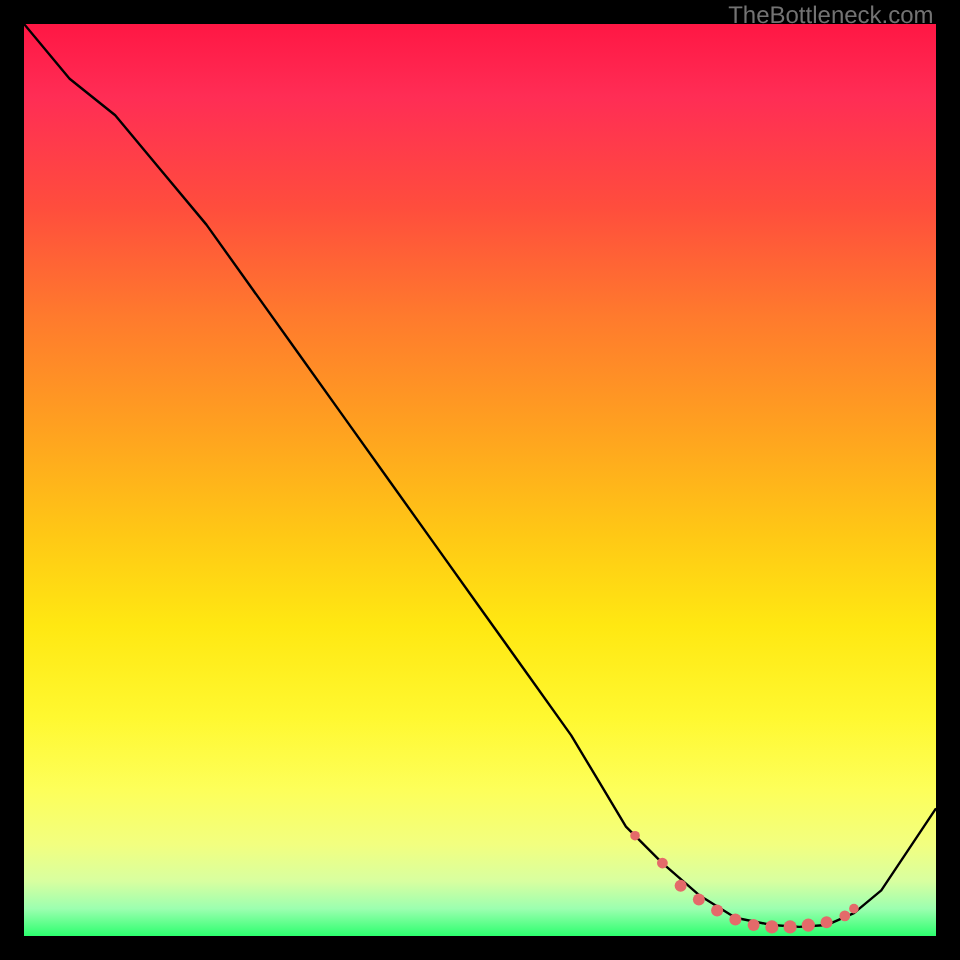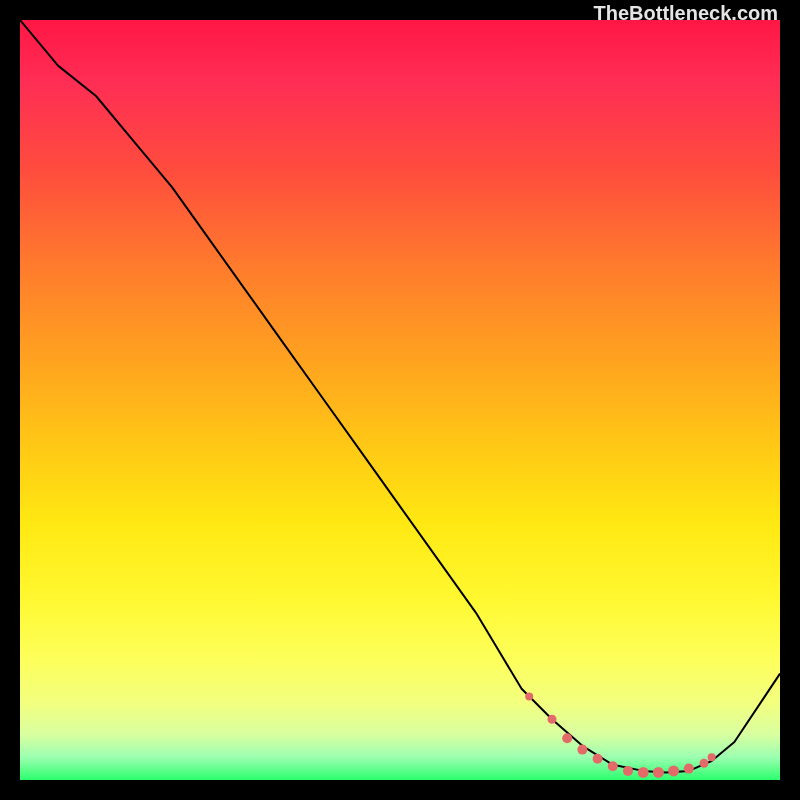--- a/index.html
+++ b/index.html
@@ -30,23 +30,23 @@
       #f2ff80 90%,
       #d8ffa0 94%,
       #9cffb0 97%,
       #2cff6e 100%
     );
   }
   .attribution {
     position: absolute;
     top: 2px;
     right: 22px;
-    color: #e5e5e5;
+    color: #737373;
     font-size: 20px;
-    font-weight: 700;
+    font-weight: 400;
     z-index: 5;
     margin-left: 19px;
   }
   svg.plot {
     position: absolute;
     left: 20px;
     top: 20px;
     width: 760px;
     height: 760px;
     z-index: 3;

